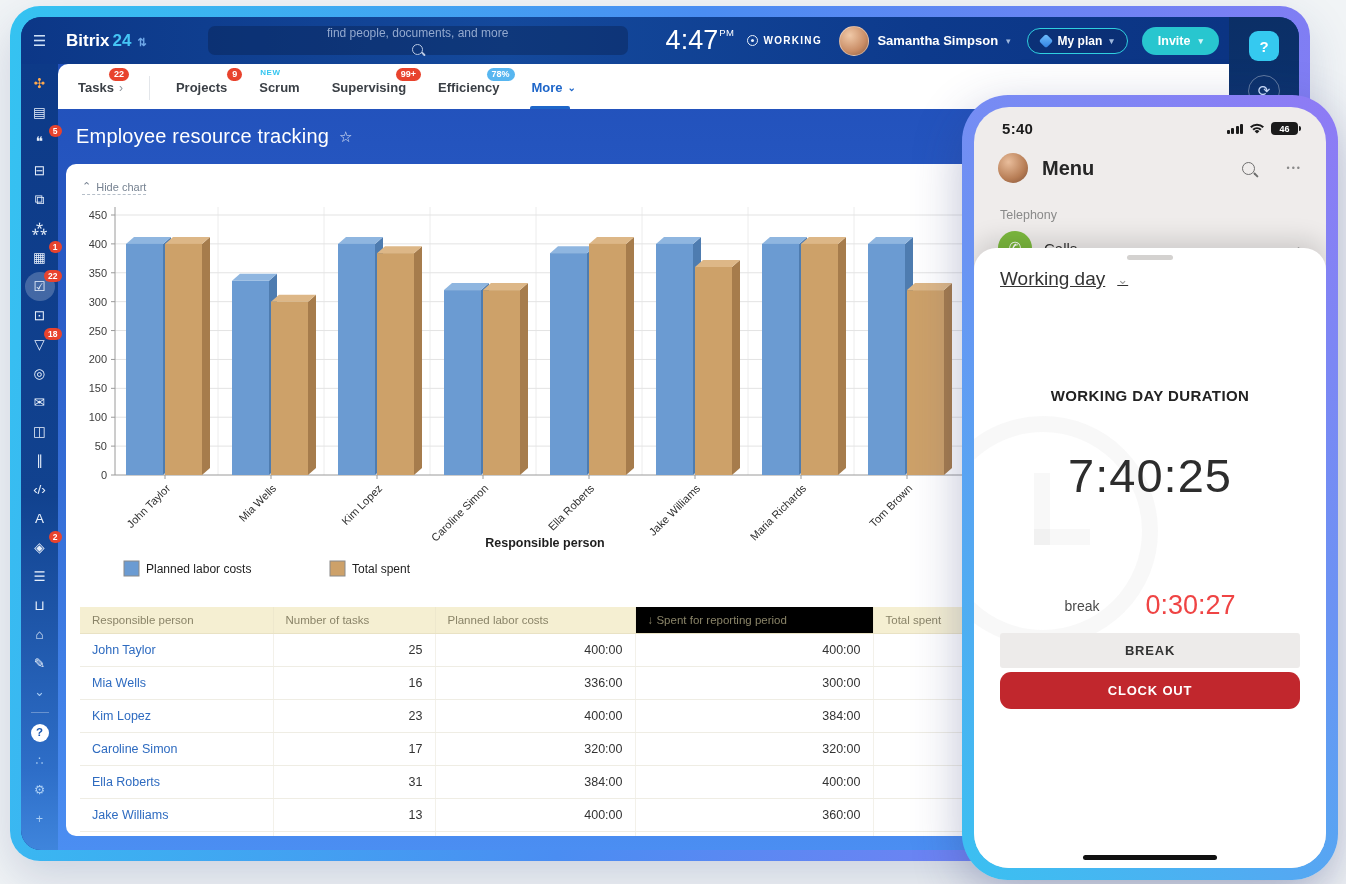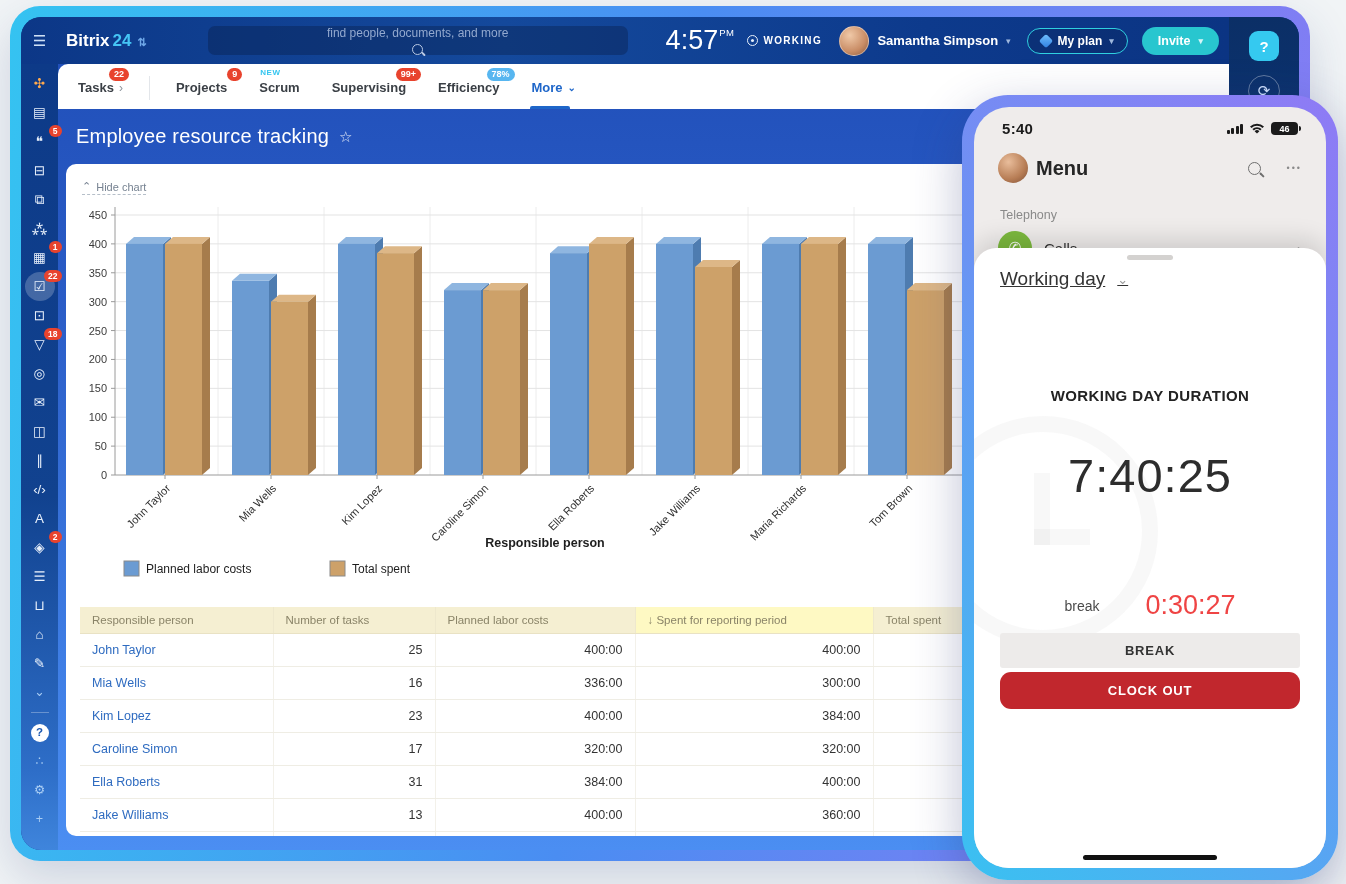--- a/index.html
+++ b/index.html
@@ -67,21 +67,21 @@
   .title-band h1 { font-size:20px; font-weight:500; margin:0; letter-spacing:.2px; }
   .star { margin-left:10px; color:rgba(255,255,255,.85); font-size:15px; cursor:pointer; }
 
   
   .panel { flex:1; margin:0 0 14px 8px; background:#fff; border-radius:10px; padding:12px 0 0 14px; min-height:0; overflow:hidden; position:relative; }
   .hide-chart { display:inline-flex; align-items:center; gap:5px; font-size:11px; color:#768291; border-bottom:1px dashed #b6bfc9; padding-bottom:1px; margin-left:2px; cursor:pointer; }
   .chart-wrap { width:1150px; height:412px; position:relative; }
 
   table.grid { border-collapse:collapse; width:1155px; table-layout:fixed; font-size:12.5px; }
   table.grid th { background:#f5efd2; color:#8a8468; font-weight:400; font-size:11.5px; text-align:left; padding:7px 12px; border-right:1px solid #eee8cd; border-bottom:1px solid #e9e2c4; white-space:nowrap; cursor:pointer; }
-  table.grid th.sorted { background:#fef9c3; }
+  table.grid th.sorted { background:#000000; }
   table.grid th:last-child { border-right:none; }
   table.grid td { padding:9px 12px; border-bottom:1px solid #efede4; border-right:1px solid #f3f1ea; color:#333; white-space:nowrap; background:#fff; }
   table.grid td:last-child { border-right:none; }
   table.grid td.num { text-align:right; }
   table.grid td.name { color:#2e6bc0; cursor:pointer; }
 
   
   .rail { flex:0 0 70px; background:linear-gradient(180deg,#0b2f66 0%,#0d3a86 40%,#1a55b0 100%); display:flex; flex-direction:column; align-items:center; padding-top:14px; gap:14px; }
   .help-btn { width:30px; height:30px; border-radius:9px; background:#35c9f0; color:#fff; font-weight:700; font-size:15px; display:flex; align-items:center; justify-content:center; cursor:pointer; }
   .clock-btn { width:32px; height:32px; border-radius:50%; border:1.5px solid rgba(255,255,255,.35); color:#cfe2ff; display:flex; align-items:center; justify-content:center; font-size:15px; cursor:pointer; }
@@ -91,21 +91,21 @@
     background:linear-gradient(45deg,#3ac1f1 0%,#6b93f3 55%,#8f7af5 100%); box-shadow:0 16px 50px rgba(50,60,120,.32); z-index:60; }
   .screen { width:100%; height:100%; border-radius:35px; background:#efeceb; overflow:hidden; position:relative; }
   .p-status { position:absolute; top:13px; left:0; right:0; display:flex; align-items:center; padding:0 28px; color:#1b1b1b; }
   .p-time { font-size:15px; font-weight:700; letter-spacing:.3px; }
   .p-sicons { margin-left:auto; display:flex; align-items:center; gap:6px; }
   .sig { display:flex; align-items:flex-end; gap:1.5px; }
   .sig span { width:3px; border-radius:1px; background:#1b1b1b; }
   .wifi { font-size:0; }
   .bat { width:27px; height:13px; border-radius:4px; background:#1b1b1b; color:#fff; font-size:9px; font-weight:700; display:flex; align-items:center; justify-content:center; position:relative; }
   .bat::after { content:""; position:absolute; right:-3px; top:4px; width:2px; height:5px; border-radius:0 2px 2px 0; background:#1b1b1b; }
-  .p-menuhead { position:absolute; top:46px; left:0; right:0; display:flex; align-items:center; padding:0 24px; gap:8px; }
+  .p-menuhead { position:absolute; top:46px; left:0; right:0; display:flex; align-items:center; padding:0 24px; gap:14px; }
   .p-avatar { width:30px; height:30px; border-radius:50%; background:radial-gradient(circle at 35% 30%,#e9bd9b,#b77d55 60%,#7d4e35); }
   .p-menu-title { font-size:20px; font-weight:600; color:#262626; }
   .p-mag { width:13px; height:13px; border:1.8px solid #6e6e6e; border-radius:50%; position:relative; margin-left:auto; cursor:pointer; }
   .p-mag::after { content:""; position:absolute; width:6px; height:1.8px; background:#6e6e6e; transform:rotate(45deg); right:-5px; bottom:-2px; border-radius:1px; }
   .p-dots { margin-left:18px; color:#8a8a8a; font-size:9px; letter-spacing:2px; cursor:pointer; }
   .p-section { position:absolute; top:101px; left:26px; font-size:12.5px; color:#8a8a8a; }
   .p-calls { position:absolute; top:124px; left:24px; right:24px; display:flex; align-items:center; gap:12px; }
   .calls-ic { width:34px; height:34px; border-radius:50%; background:#7cb93e; color:#fff; display:flex; align-items:center; justify-content:center; font-size:15px; }
   .calls-label { font-size:15px; color:#333; }
   .calls-chev { margin-left:auto; color:#9a9a9a; font-size:15px; }
@@ -141,21 +141,21 @@
           <div class="logo">
             <span>Bitrix</span>
             <span class="n24">24</span>
             <span class="swap">⇅</span>
           </div>
           <div class="searchbar">
             <span class="ph">find people, documents, and more</span>
             <span class="mag"></span>
           </div>
           <div class="time">
-            <span>4:57</span>
+            <span>4:47</span>
             <sup>PM</sup>
           </div>
           <div class="working">
             <span class="rec"></span>
             <span>WORKING</span>
           </div>
           <div class="user">
             <span class="avatar"></span>
             <span class="uname">Samantha Simpson</span>
             <span class="caret">▾</span>

